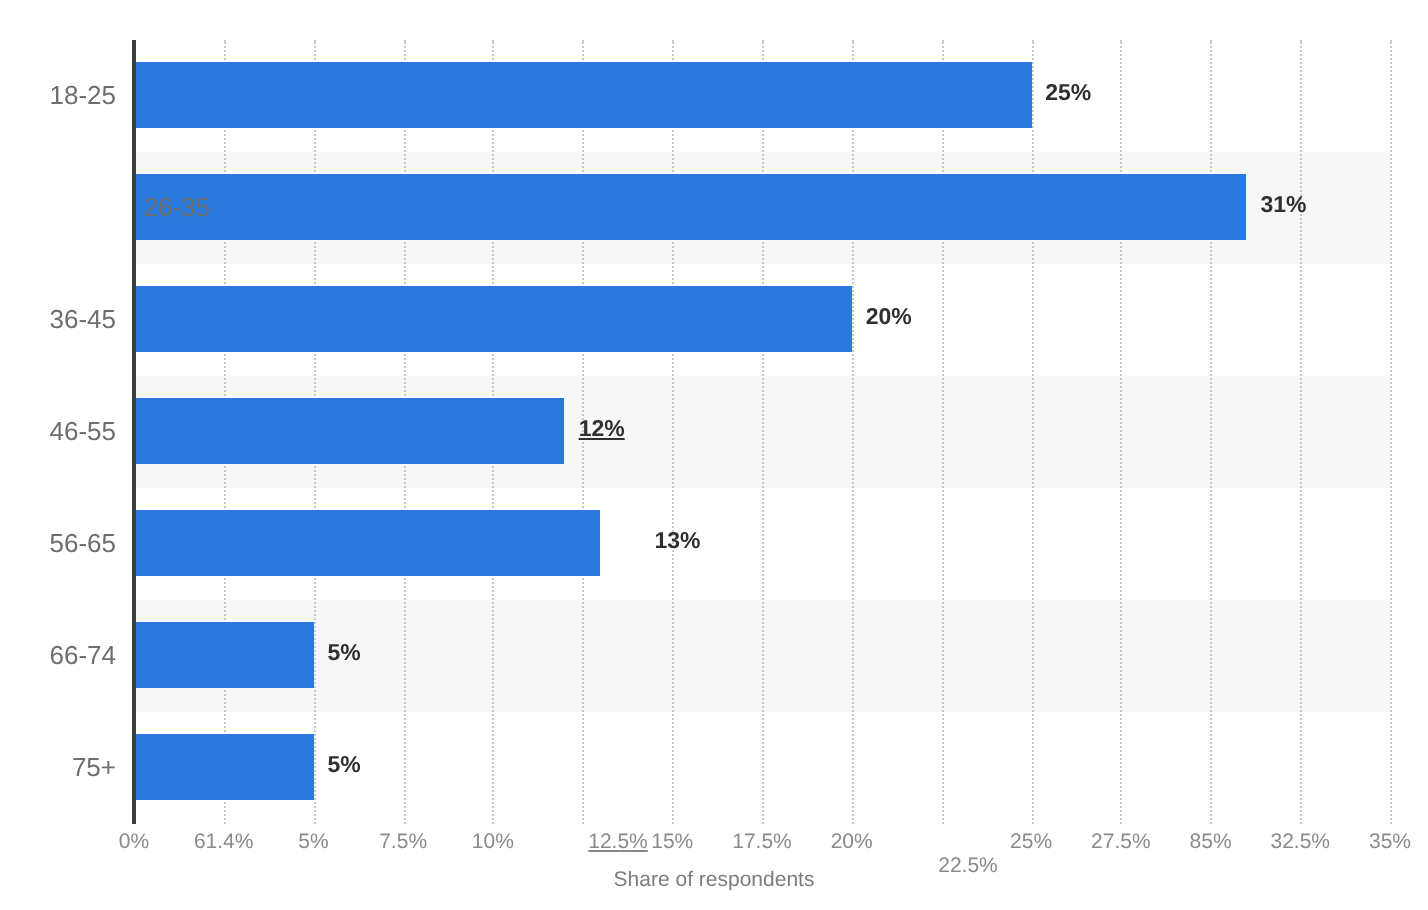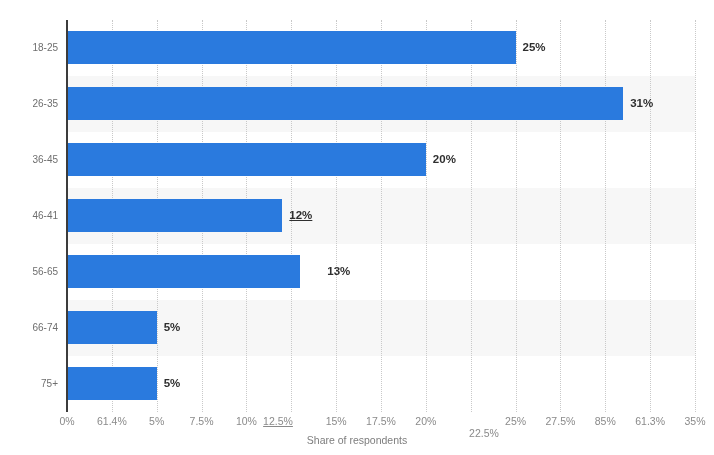--- a/index.html
+++ b/index.html
@@ -84,21 +84,21 @@
   }
 
   
   .cat-label {
     position: absolute;
     left: 0;
     width: 58px;
     height: 56px;
     line-height: 56px;
     text-align: right;
-    font-size: 10px;
+    font-size: 13px;
     color: #6e6e6e;
     white-space: nowrap;
   }
 
   
   .x-tick-label {
     position: absolute;
     top: 415px;
     font-size: 10.5px;
     color: #8a8a8a;
@@ -173,41 +173,41 @@
           <div class="bar" style="width: 89.7143px; background: rgb(42, 122, 222);"></div>
           <div class="bar-value" style="left: 89.7143px;">5%</div>
         </div>
       </div>
   </div>
 
   <div id="y-axis-line"></div>
 
   <div id="category-labels">
       <div class="cat-label" style="top: 20px;">18-25</div>
-      <div class="cat-label" style="top: 76px;">26-35</div>
+      <div class="cat-label" style="top: 76px; padding-left: 47px;">26-35</div>
       <div class="cat-label" style="top: 132px;">36-45</div>
-      <div class="cat-label" style="top: 188px;">46-41</div>
+      <div class="cat-label" style="top: 188px;">46-55</div>
       <div class="cat-label" style="top: 244px;">56-65</div>
       <div class="cat-label" style="top: 300px;">66-74</div>
       <div class="cat-label" style="top: 356px;">75+</div>
     </div>
 
   <div id="x-tick-labels">
       <div class="x-tick-label" style="left: 67px;">0%</div>
       <div class="x-tick-label" style="left: 111.857px;">61.4%</div>
       <div class="x-tick-label" style="left: 156.714px;">5%</div>
       <div class="x-tick-label" style="left: 201.571px;">7.5%</div>
       <div class="x-tick-label" style="left: 246.429px;">10%</div>
-      <div class="x-tick-label" style="left: 278px; text-decoration: underline;">12.5%</div>
+      <div class="x-tick-label" style="left: 309px; text-decoration: underline;">12.5%</div>
       <div class="x-tick-label" style="left: 336.143px;">15%</div>
       <div class="x-tick-label" style="left: 381px;">17.5%</div>
       <div class="x-tick-label" style="left: 425.857px;">20%</div>
       <div class="x-tick-label" style="left: 484px; margin-top: 12px;">22.5%</div>
       <div class="x-tick-label" style="left: 515.571px;">25%</div>
       <div class="x-tick-label" style="left: 560.429px; text-align: right;">27.5%</div>
       <div class="x-tick-label" style="left: 605.286px;">85%</div>
-      <div class="x-tick-label" style="left: 650.143px;">61.3%</div>
+      <div class="x-tick-label" style="left: 650.143px;">32.5%</div>
       <div class="x-tick-label" style="left: 695px;">35%</div>
     </div>
 
   <div id="x-axis-title">Share of respondents</div>
 
 </div>
 
 </body></html>

